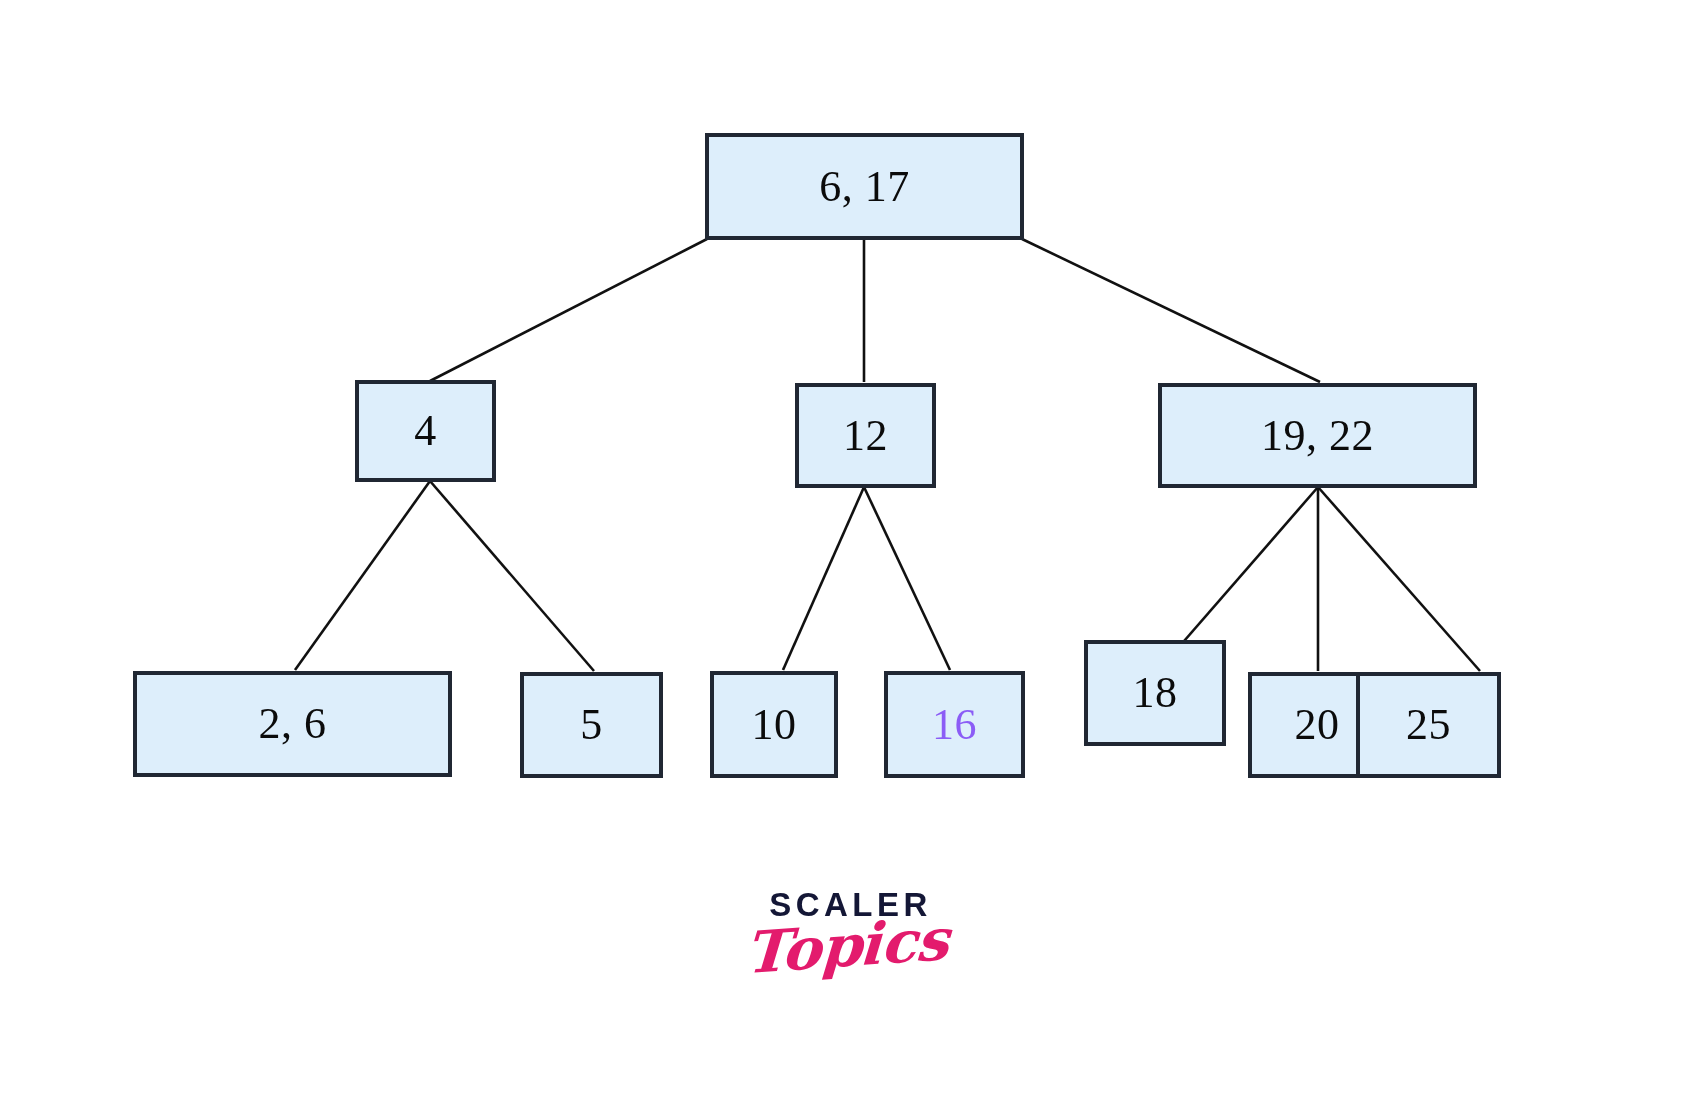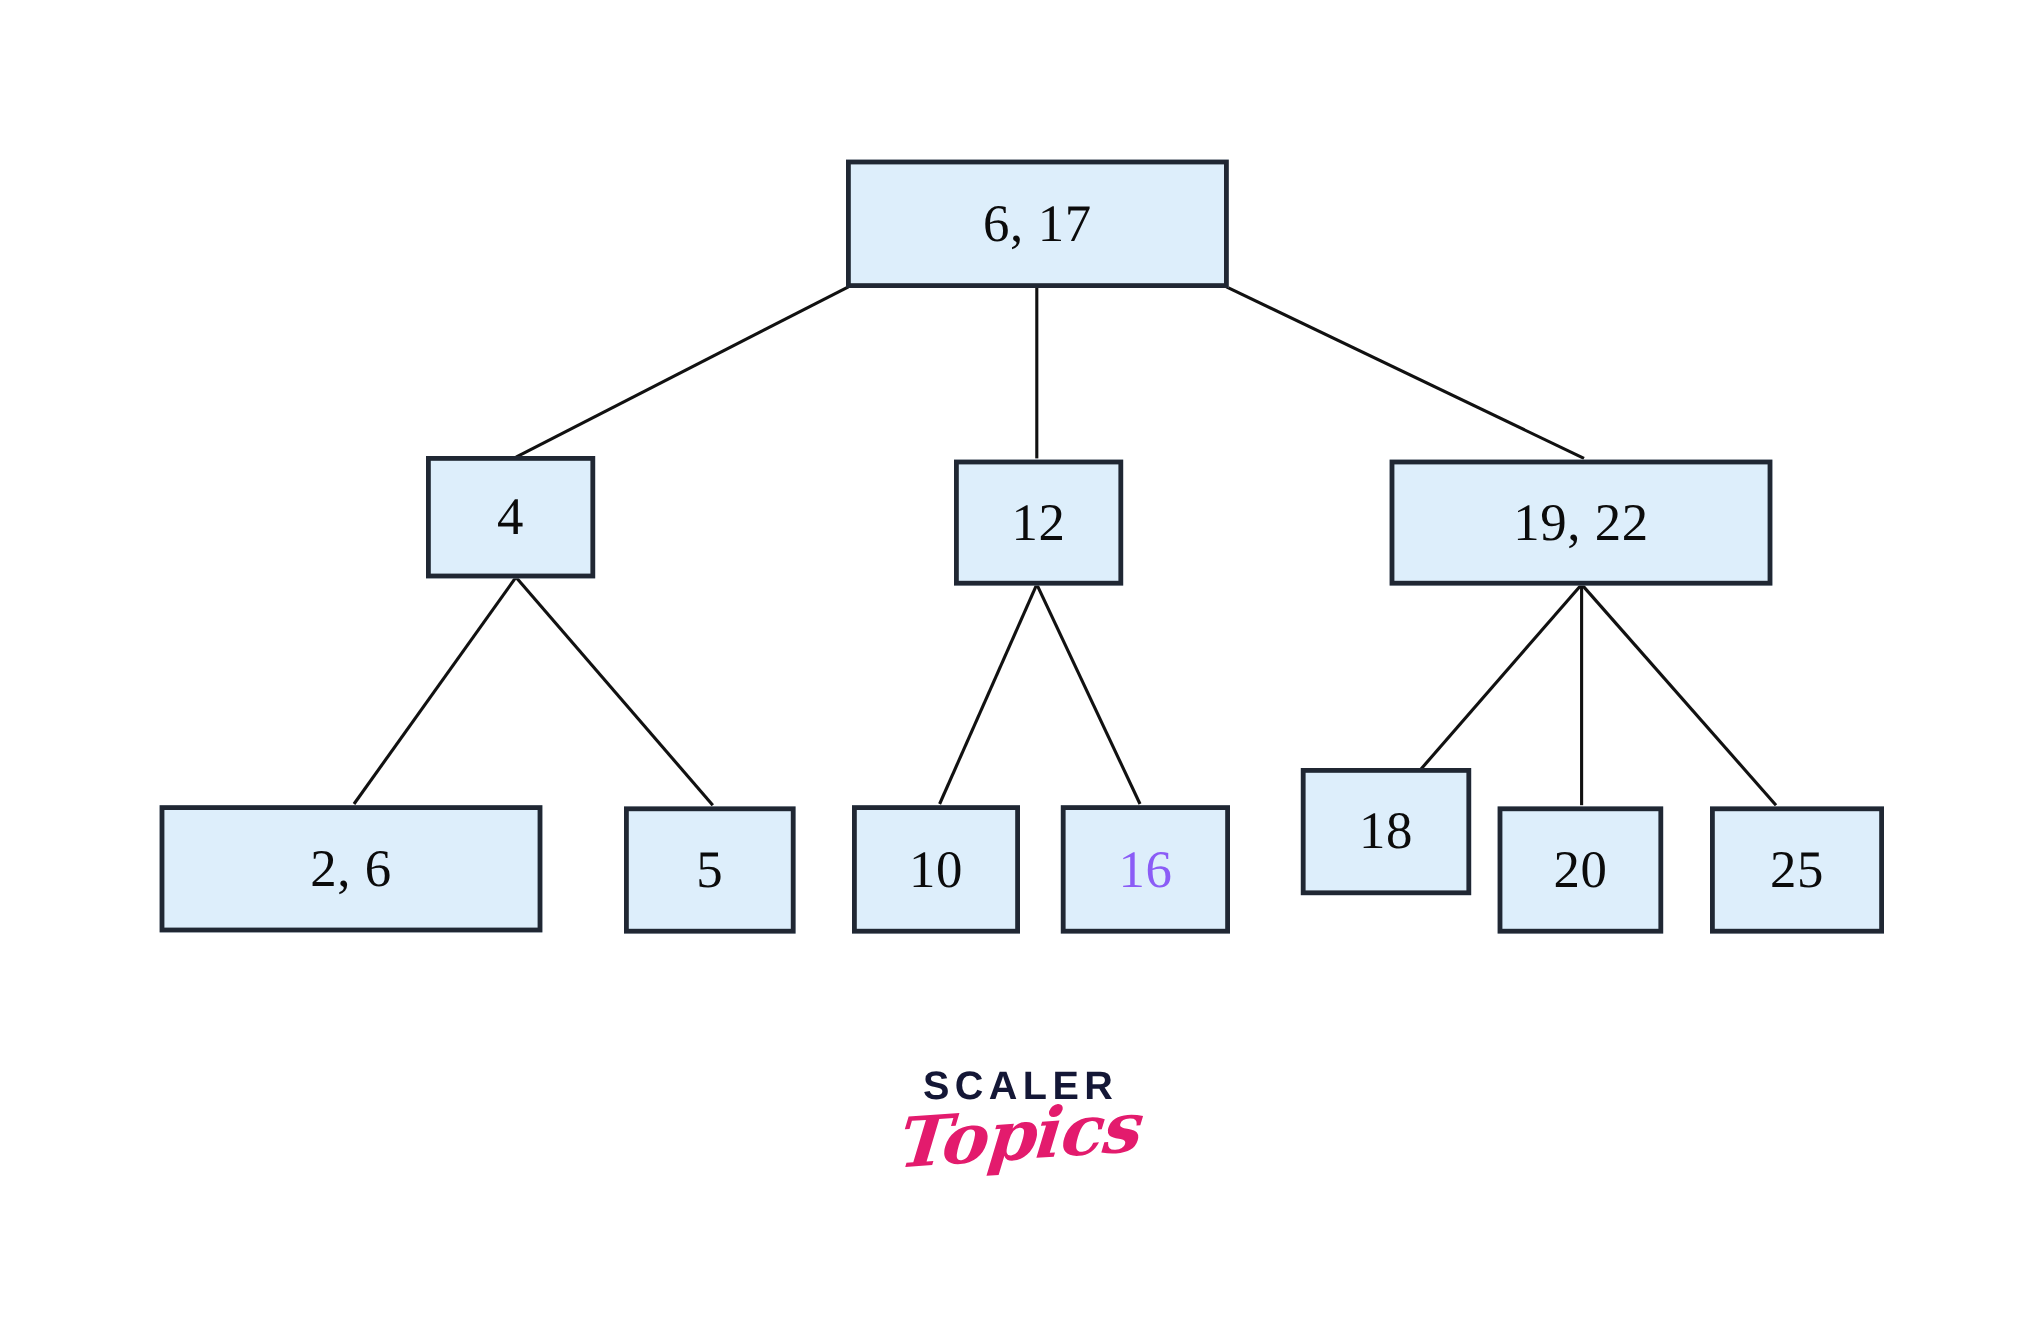--- a/index.html
+++ b/index.html
@@ -119,33 +119,33 @@
       </div>
       <div class="node" style="left: 1158px; top: 383px; width: 319px; height: 105px; background: rgb(221, 238, 251); border-color: rgb(32, 39, 51);">
         <span class="node-label" style="color: rgb(11, 11, 11);">19, 22</span>
       </div>
       <div class="node" style="left: 133px; top: 671px; width: 319px; height: 106px; background: rgb(221, 238, 251); border-color: rgb(32, 39, 51);">
         <span class="node-label" style="color: rgb(11, 11, 11);">2, 6</span>
       </div>
       <div class="node" style="left: 520px; top: 672px; width: 143px; height: 106px; background: rgb(221, 238, 251); border-color: rgb(32, 39, 51);">
         <span class="node-label" style="color: rgb(11, 11, 11);">5</span>
       </div>
-      <div class="node" style="left: 710px; top: 671px; width: 140px; height: 107px; background: rgb(221, 238, 251); border-color: rgb(32, 39, 51);">
+      <div class="node" style="left: 710px; top: 671px; width: 128px; height: 107px; background: rgb(221, 238, 251); border-color: rgb(32, 39, 51);">
         <span class="node-label" style="color: rgb(11, 11, 11);">10</span>
       </div>
       <div class="node" style="left: 884px; top: 671px; width: 141px; height: 107px; background: rgb(221, 238, 251); border-color: rgb(32, 39, 51);">
         <span class="node-label" style="color: #8b5cf6;">16</span>
       </div>
       <div class="node" style="left: 1084px; top: 640px; width: 142px; height: 106px; background: rgb(221, 238, 251); border-color: rgb(32, 39, 51);">
         <span class="node-label" style="color: rgb(11, 11, 11);">18</span>
       </div>
       <div class="node" style="left: 1248px; top: 672px; width: 138px; height: 106px; background: rgb(221, 238, 251); border-color: rgb(32, 39, 51);">
         <span class="node-label" style="color: rgb(11, 11, 11);">20</span>
       </div>
-      <div class="node" style="left: 1425px; top: 672px; width: 145px; height: 106px; background: rgb(221, 238, 251); border-color: rgb(32, 39, 51);">
+      <div class="node" style="left: 1356px; top: 672px; width: 145px; height: 106px; background: rgb(221, 238, 251); border-color: rgb(32, 39, 51);">
         <span class="node-label" style="color: rgb(11, 11, 11);">25</span>
       </div>
     </div>
 
   <div id="logo">
     <span id="logo-scaler" style="color: rgb(20, 23, 54);">SCALER</span>
     <span id="logo-topics-wrap">
       <span id="logo-topics" style="color: rgb(227, 27, 109);">Topics</span>
     </span>
   </div>

